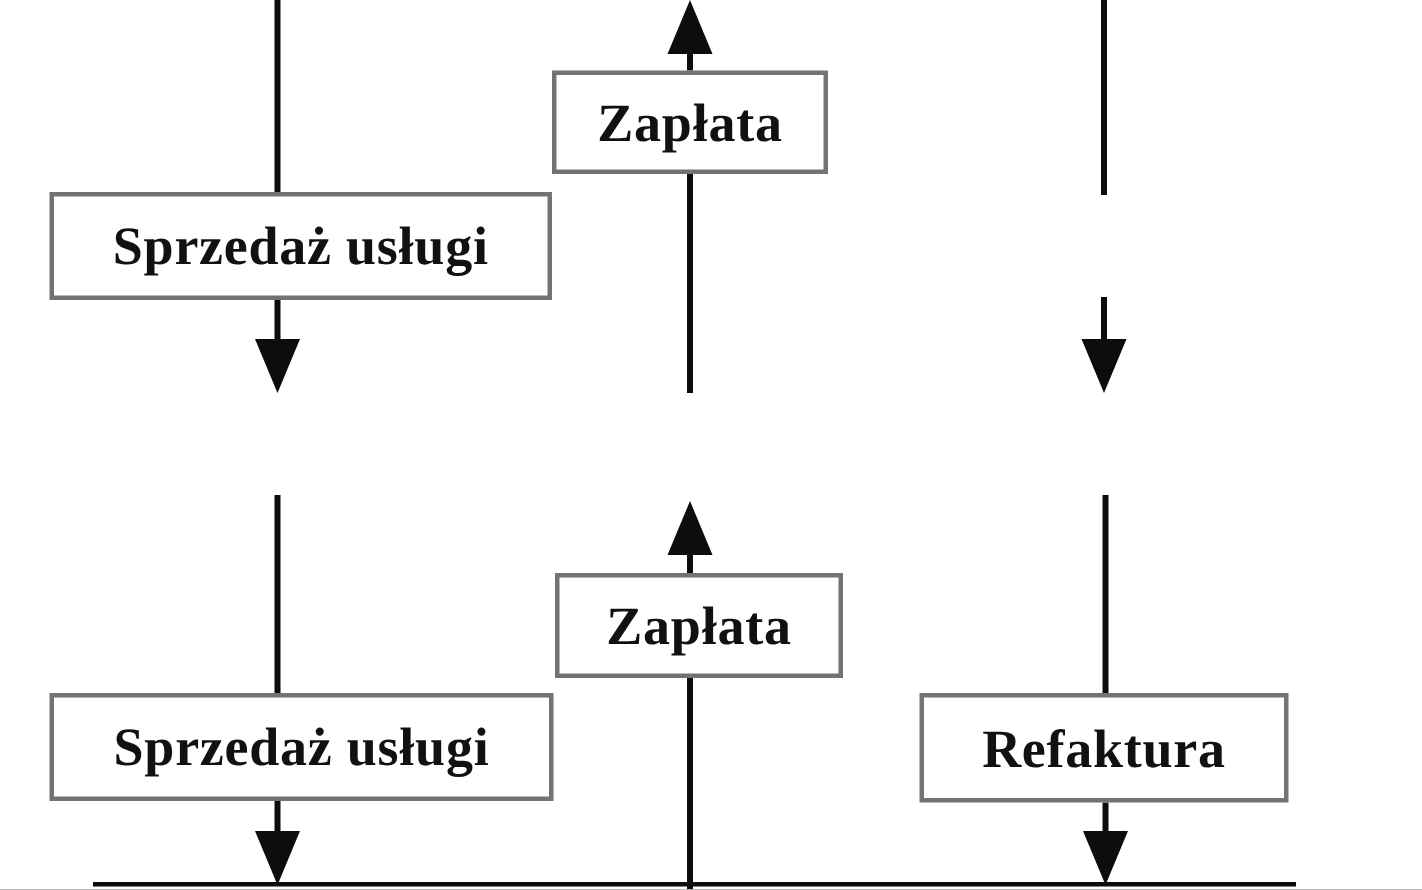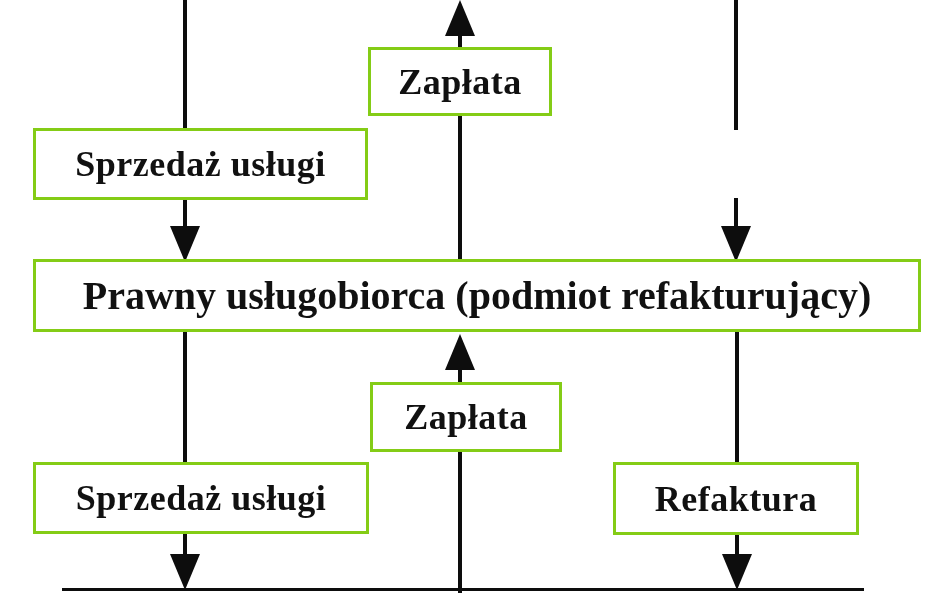--- a/index.html
+++ b/index.html
@@ -3,21 +3,21 @@
 <meta charset="utf-8">
 <style>
   :root { --ink:#0d0d0d; --paper:#ffffff; }
   html,body { margin:0; padding:0; background:#888; }
   .canvas {
     position:relative; width:948px; height:593px;
     background:var(--paper); overflow:hidden; margin:0 auto;
     font-family:"Liberation Serif","DejaVu Serif",serif;
   }
   .box {
-    position:absolute; border:3px solid #84cc16; background:var(--paper);
+    position:absolute; border:3px solid #737373; background:var(--paper);
     display:flex; align-items:center; justify-content:center;
     box-sizing:border-box; z-index:3;
   }
   .box .lbl {
     font-weight:bold; color:#111; white-space:nowrap;
     letter-spacing:0.5px; line-height:1;
   }
   .fs-small .lbl { font-size:36px; }
   .fs-big .lbl   { font-size:40px; letter-spacing:0px; }
   .vline { position:absolute; width:4px; background:var(--ink); z-index:1; }
@@ -73,23 +73,20 @@
   <div class="box fs-small" id="b-sale-top">
     <span class="lbl">Sprzedaż usługi</span>
   </div>
 
   <div class="vline" id="l-center-mid"></div>
   <div class="vline" id="l-left-1"></div>
   <div class="arrow down" id="a-left-down-1"></div>
   <div class="vline" id="l-right-1"></div>
   <div class="arrow down" id="a-right-down-1"></div>
 
-  <div class="box fs-big" id="b-main">
-    <span class="lbl">Prawny usługobiorca (podmiot refakturujący)</span>
-  </div>
 
   <div class="vline" id="l-left-mid"></div>
   <div class="vline" id="l-right-mid"></div>
   <div class="arrow up" id="a-center-up-2"></div>
   <div class="vline" id="l-center-low"></div>
 
   <div class="box fs-small" id="b-payment-bot">
     <span class="lbl">Zapłata</span>
   </div>
   <div class="box fs-small" id="b-sale-bot">

